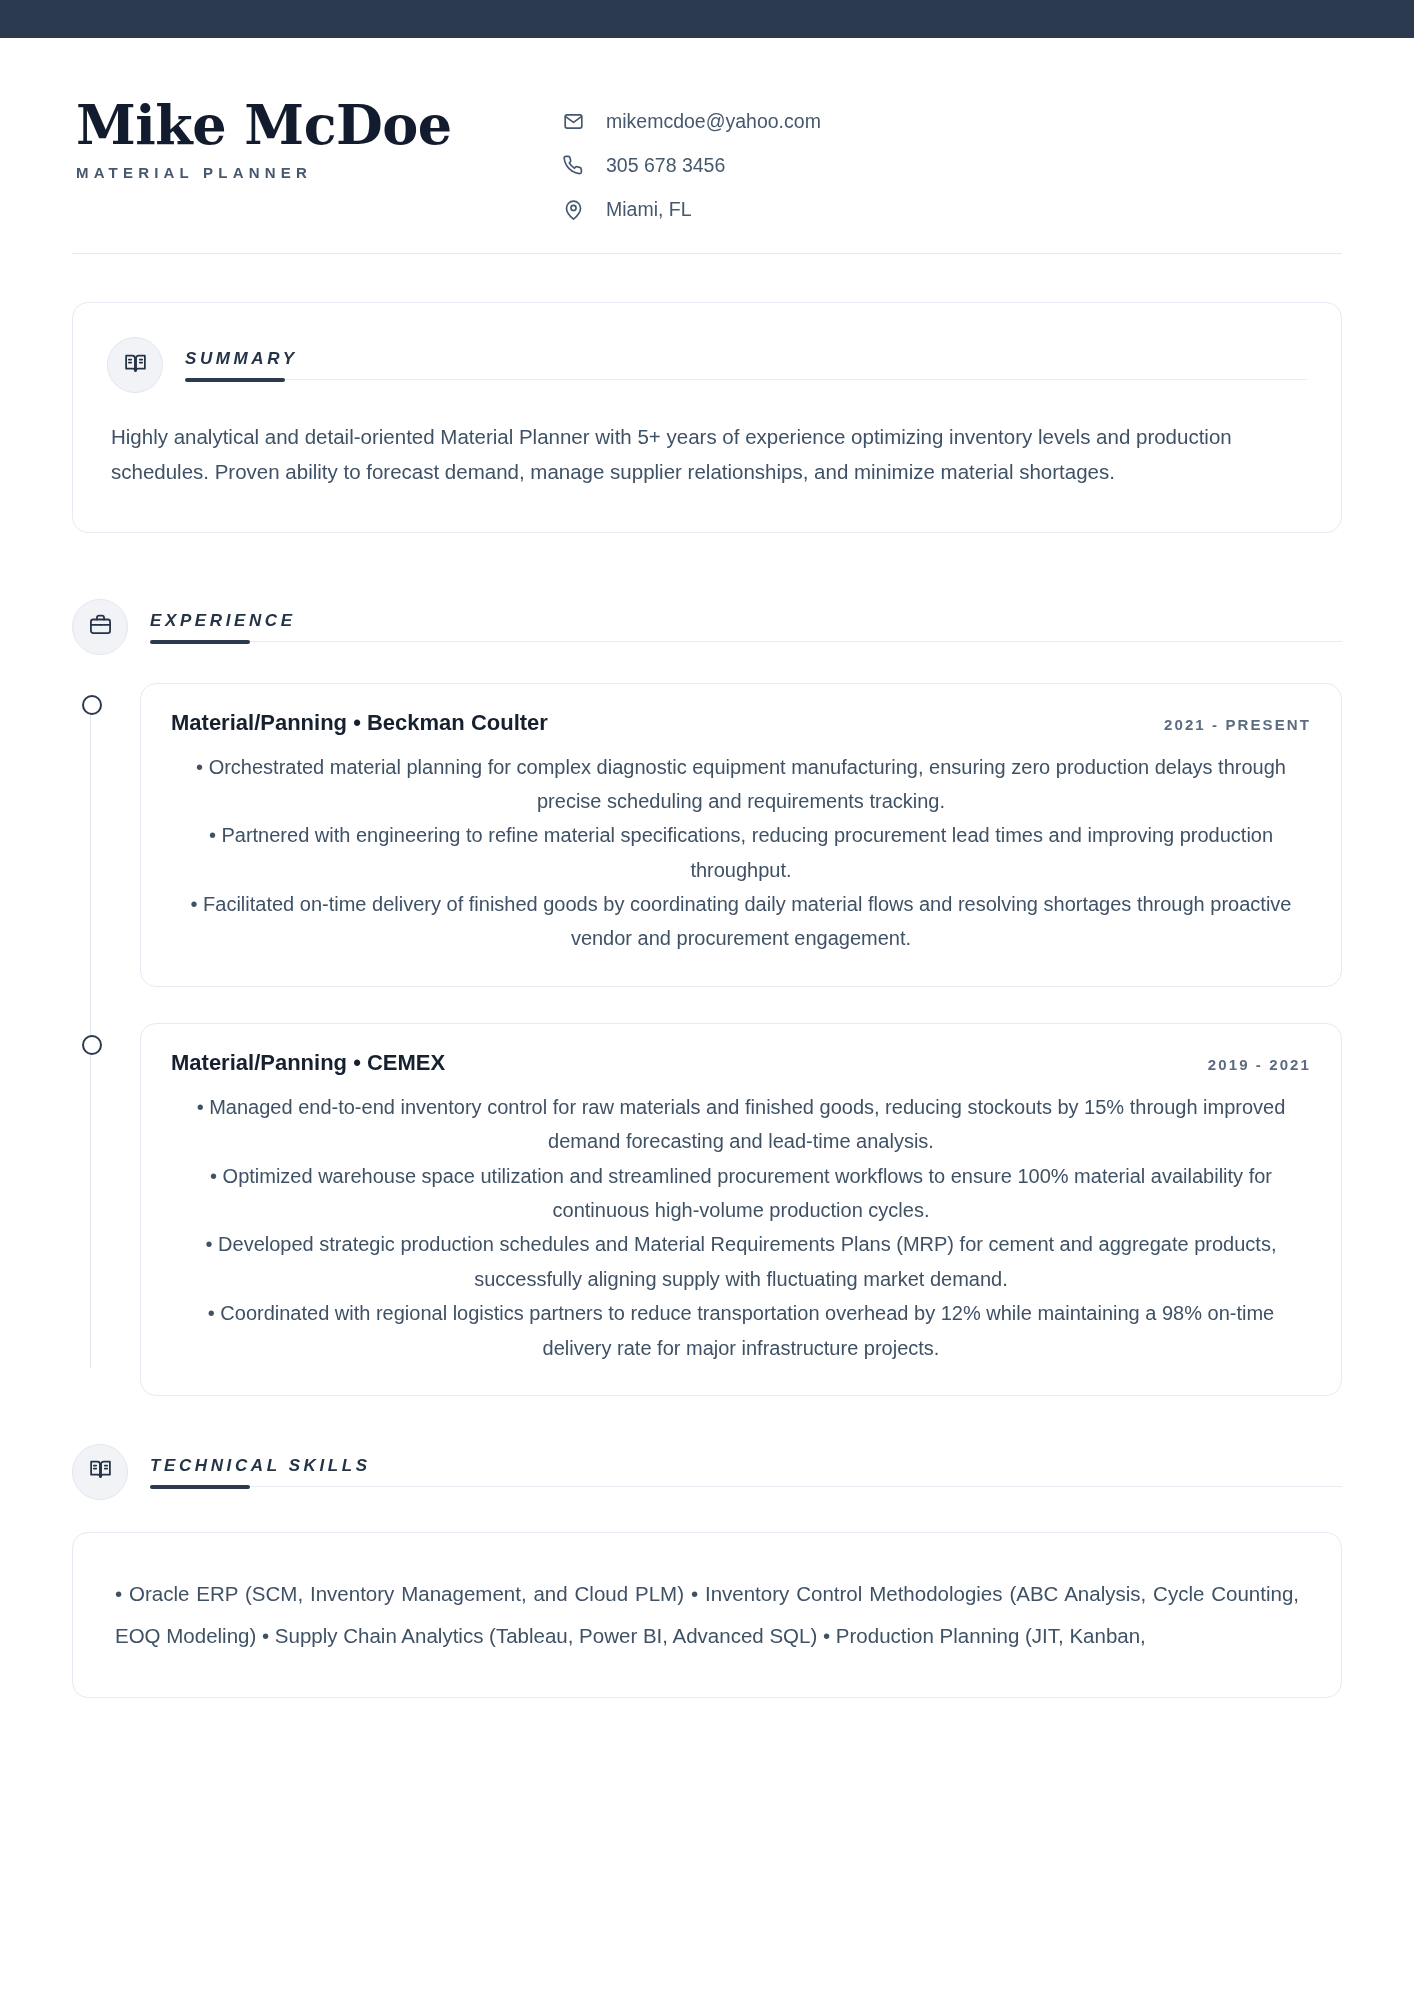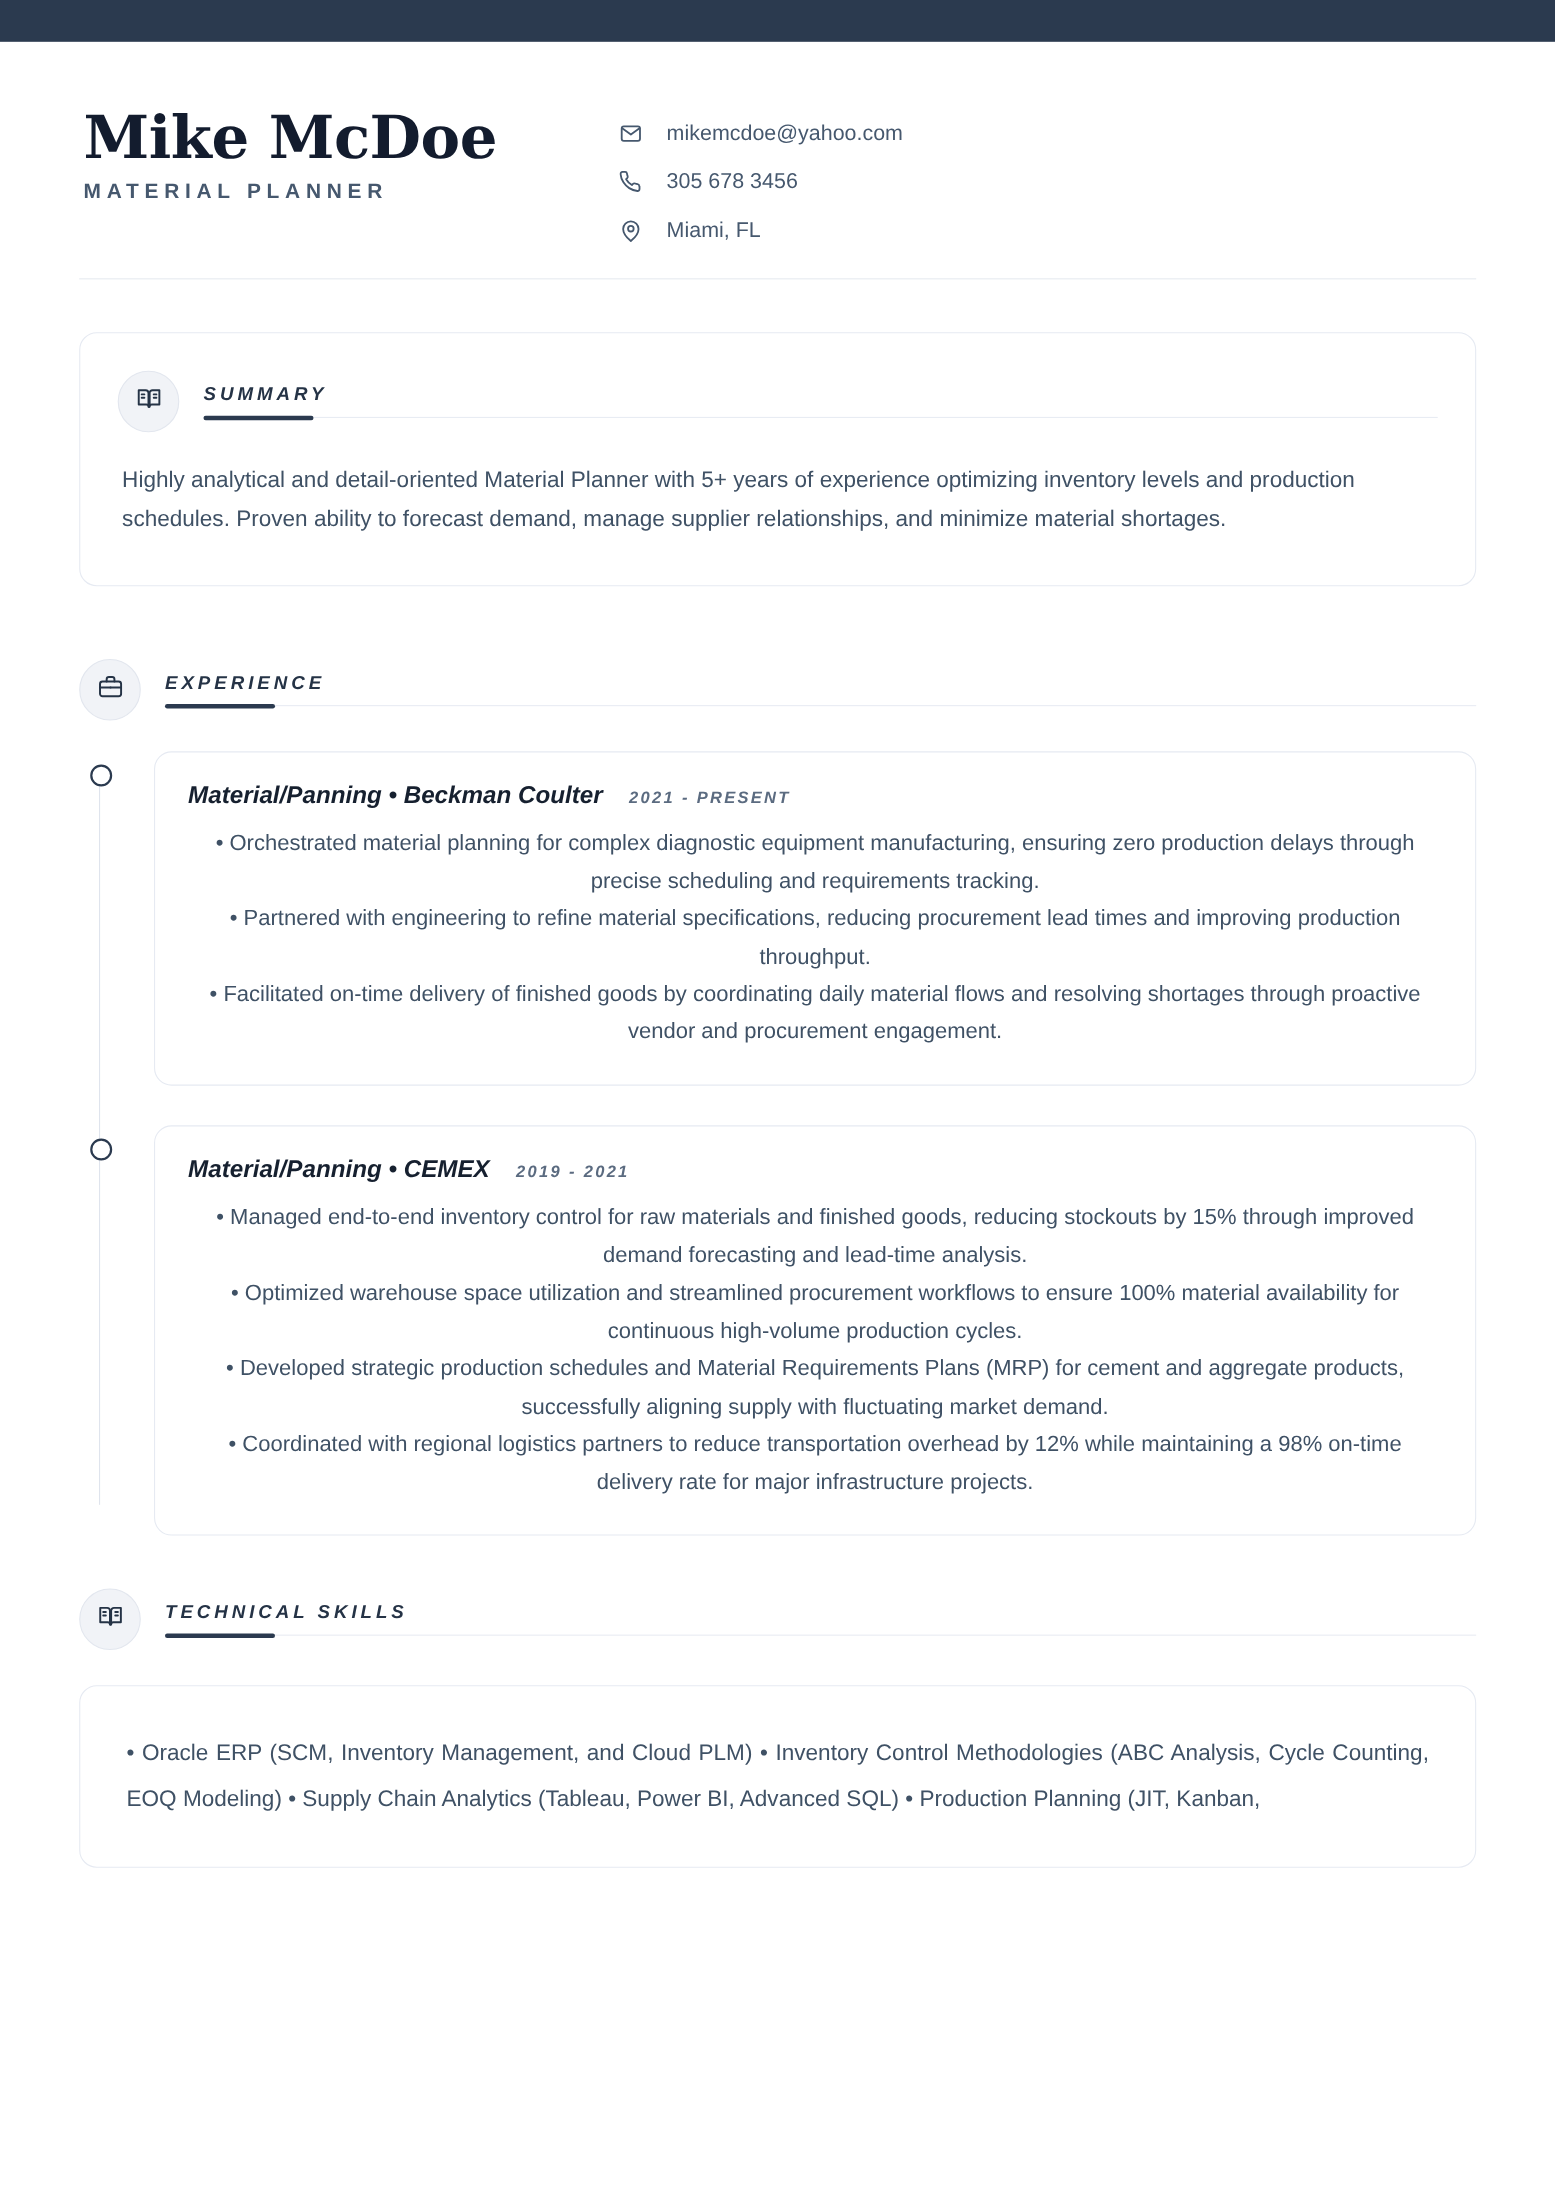--- a/index.html
+++ b/index.html
@@ -39,21 +39,21 @@
     font-family: "DejaVu Serif", serif;
     font-weight: 700;
     font-size: 54px;
     letter-spacing: -0.5px;
     color: #131c2e;
     line-height: 1.08;
   }
 
   .role {
     margin-top: 10px;
-    font-size: 19px;
+    font-size: 15px;
     font-weight: 700;
     letter-spacing: 5.2px;
     color: #46586e;
   }
 
   .contact { padding-top: 14px; }
 
   .contact-row {
     display: flex;
     align-items: center;
@@ -157,24 +157,23 @@
     border-radius: 50%;
     border: 2.5px solid #2b3a4f;
     background: #fff;
   }
 
   .job-card { padding: 26px 30px 30px 30px; }
 
   .job-top {
     display: flex;
     align-items: baseline;
-    justify-content: flex-start;
+    justify-content: space-between;
     gap: 24px;
     margin-bottom: 14px;
-    font-style: italic;
   }
 
   .job-title {
     font-size: 22px;
     font-weight: 700;
     color: #16202f;
     font-family: "Liberation Sans", sans-serif;
   }
 
   .job-date {

